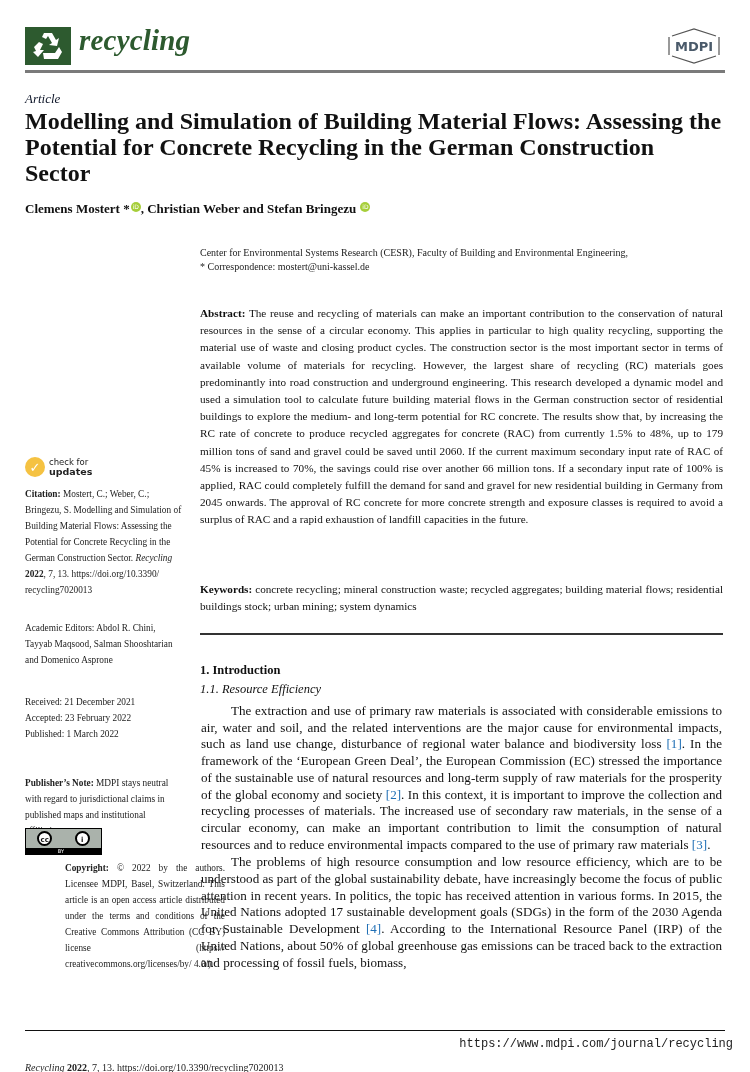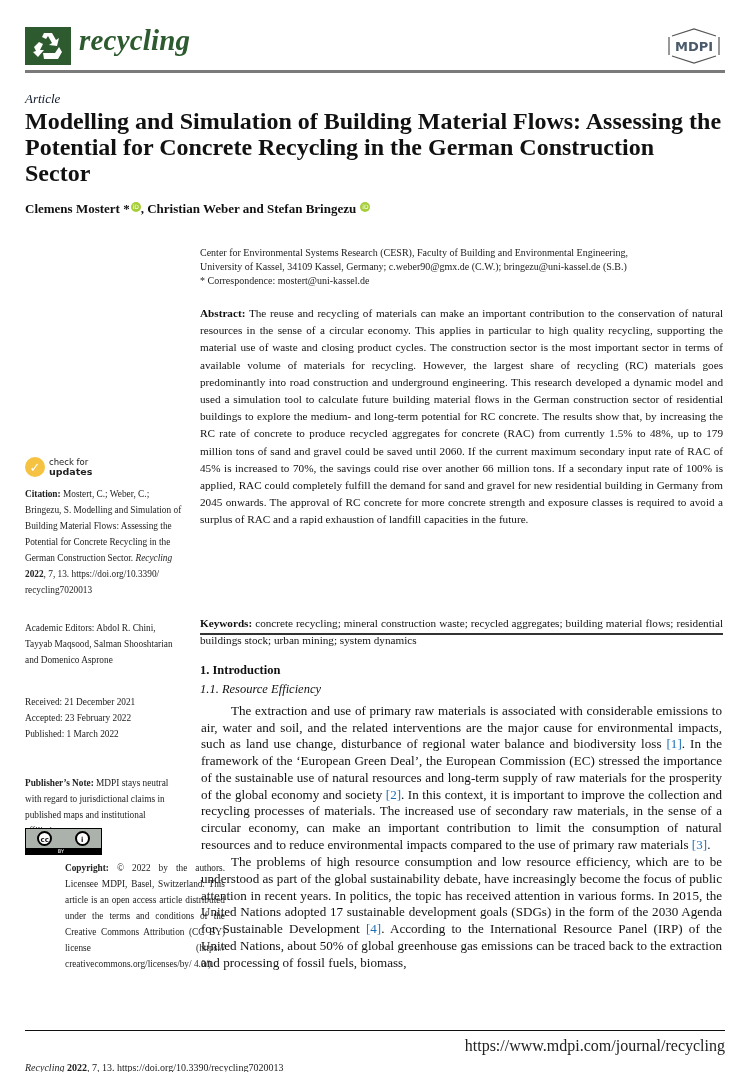--- a/index.html
+++ b/index.html
@@ -52,21 +52,21 @@
     font-family: "Liberation Serif", serif; font-size: 10px; line-height: 14px; color: #222;
   }
 
   
   .main-col {
     left: 200px; width: 523px;
     font-family: "Liberation Serif", serif; font-size: 11.2px; line-height: 17.2px;
     text-align: justify; color: #111;
   }
   .abstract { top: 305px; }
-  .keywords { top: 615px; }
+  .keywords { top: 581px; }
   .b { font-weight: bold; }
   .section-rule { left: 200px; top: 633px; width: 523px; height: 1.5px; background: #333; }
 
   .sec-head {
     left: 200px; top: 663px; font-family: "Liberation Serif", serif;
     font-weight: bold; font-size: 12.5px;
   }
   .subsec-head {
     left: 200px; top: 682px; font-family: "Liberation Serif", serif;
     font-style: italic; font-size: 12.5px; text-align: center;
@@ -105,21 +105,21 @@
     width: 15px; height: 15px; border-radius: 50%; border: 2px solid #000; background: #fff;
     font-family: "DejaVu Sans", sans-serif; font-weight: bold; font-size: 7px; line-height: 15px; text-align: center; box-sizing: border-box;
   }
   .cc-by { color: #fff; font-family: "DejaVu Sans", sans-serif; font-size: 5px; text-align: right; padding-right: 38px; line-height: 6px; }
   .copyright { top: 860px; text-align: justify; margin-left: 40px; }
   .i { font-style: italic; }
 
   
   .footer-rule { left: 25px; top: 1030px; width: 700px; height: 1px; background: #111; }
   .footer-left { left: 25px; top: 1037px; font-family: "Liberation Serif", serif; font-size: 10px; color: #222; margin-top: 25px; }
-  .footer-right { right: 25px; top: 1037px; font-family: Liberation Serif, serif; font-size: 16px; color: #222; }
+  .footer-right { right: 17px; top: 1037px; font-family: Liberation Mono, monospace; font-size: 12px; color: #222; }
 </style>
 </head>
 <body>
 
 <div class="abs logo-box">
   <svg width="34" height="32" viewBox="0 0 34 32">
     <g fill="#ffffff">
       <path d="M13 3 L21 3 L25 10 L28 8 L26 16 L18 15 L21 13 L17 6 L15 9 L11 7 Z"></path>
       <path d="M8 10 L12 12 L9 18 L13 18 L7 25 L2 20 L5 19 L3 15 Z" transform="translate(0,2)"></path>
       <path d="M14 23 L26 23 L30 17 L33 22 L29 29 L15 29 Z" transform="translate(-2,0)"></path>
@@ -140,21 +140,20 @@
 <div class="abs header-rule"></div>
 
 <div class="abs article-type">Article</div>
 <div class="abs title">Modelling and Simulation of Building Material Flows: Assessing the Potential for Concrete Recycling in the German Construction Sector</div>
 <div class="abs authors">
   <span>Clemens Mostert</span><span> *</span><span class="orcid">iD</span><span>, </span><span>Christian Weber</span><span> and </span><span>Stefan Bringezu</span> <span class="orcid">iD</span>
 </div>
 
 <div class="abs affil">
   <div>Center for Environmental Systems Research (CESR), Faculty of Building and Environmental Engineering,</div>
-  <div>University of Kassel, 34109 Kassel, Germany; c.weber90@gmx.de (C.W.); bringezu@uni-kassel.de (S.B.)</div>
   <div>*  Correspondence: mostert@uni-kassel.de</div>
 </div>
 
 <div class="abs main-col abstract">
   <span class="b">Abstract:</span>
   <span>The reuse and recycling of materials can make an important contribution to the conservation of natural resources in the sense of a circular economy.  This applies in particular to high quality recycling, supporting the material use of waste and closing product cycles. The construction sector is the most important sector in terms of available volume of materials for recycling. However, the largest share of recycling (RC) materials goes predominantly into road construction and underground engineering. This research developed a dynamic model and used a simulation tool to calculate future building material flows in the German construction sector of residential buildings to explore the medium- and long-term potential for RC concrete. The results show that, by increasing the RC rate of concrete to produce recycled aggregates for concrete (RAC) from currently 1.5% to 48%, up to 179 million tons of sand and gravel could be saved until 2060. If the current maximum secondary input rate of RAC of 45% is increased to 70%, the savings could rise over another 66 million tons. If a secondary input rate of 100% is applied, RAC could completely fulfill the demand for sand and gravel for new residential building in Germany from 2045 onwards. The approval of RC concrete for more concrete strength and exposure classes is required to avoid a surplus of RAC and a rapid exhaustion of landfill capacities in the future.</span>
 </div>
 
 <div class="abs main-col keywords">
   <span class="b">Keywords:</span>

